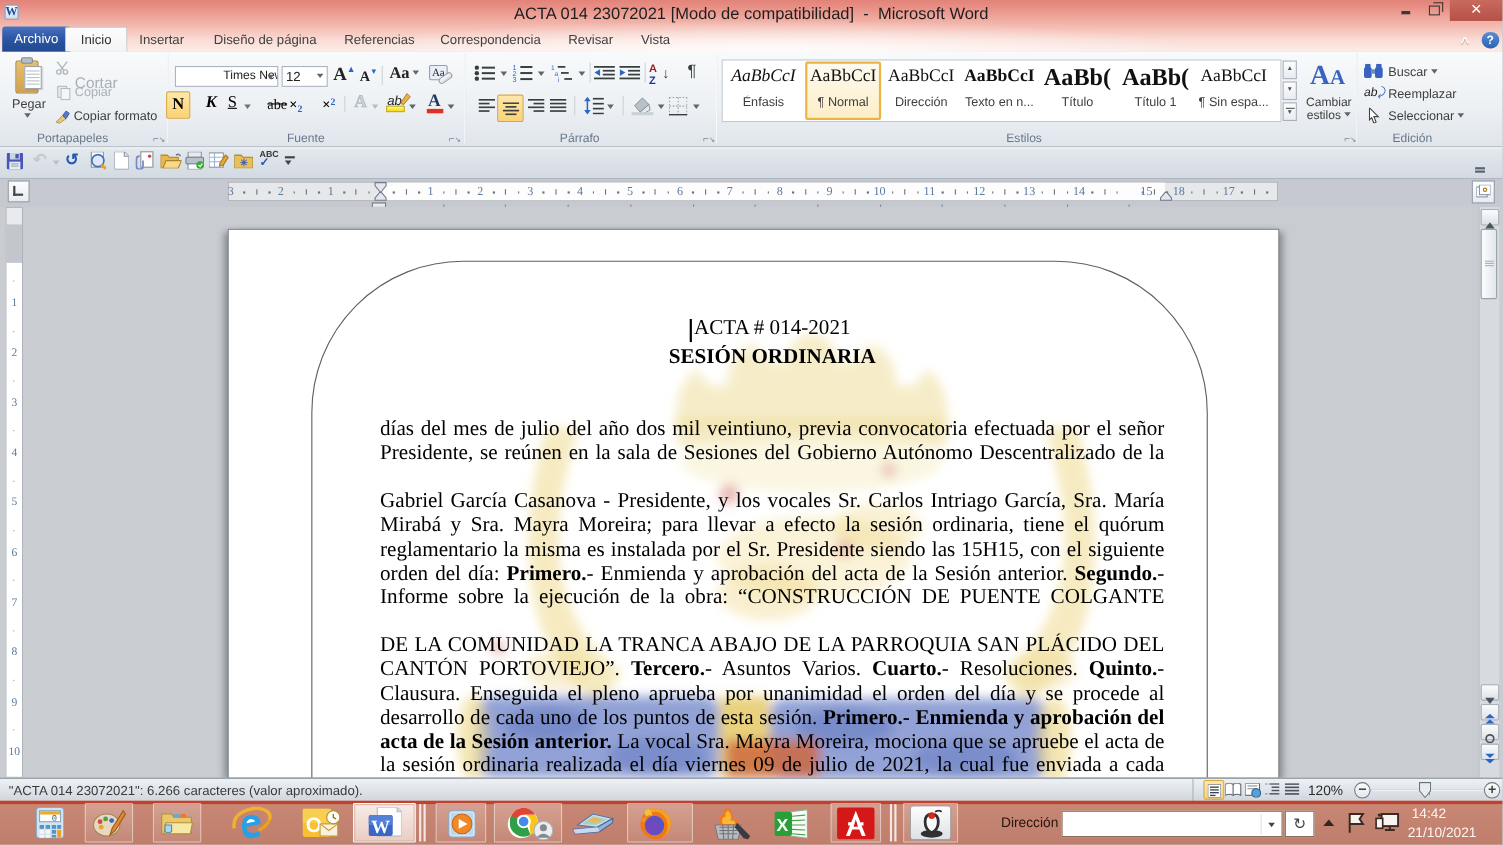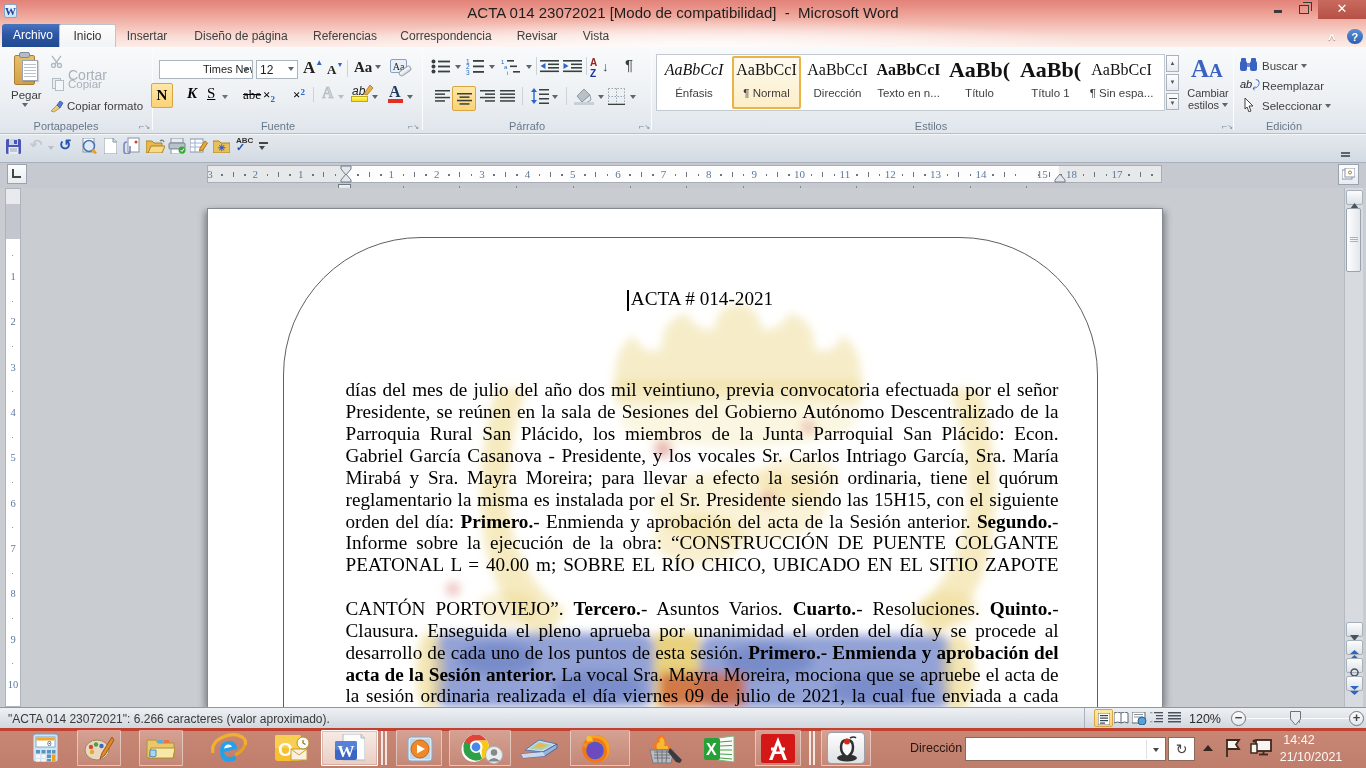--- a/index.html
+++ b/index.html
@@ -541,30 +541,30 @@
         <circle cx="600" cy="218" r="7" fill="#d98880" fill-opacity="0.45"></circle>
       </g>
       <defs>
           <filter id="wb" x="-30%" y="-30%" width="160%" height="160%">
             <feGaussianBlur stdDeviation="5"></feGaussianBlur>
           </filter>
         </defs>
     </svg>
     <div id="pborder"></div>
     <div class="tl" style="top:79.4px; text-align:center; font-weight:normal;">ACTA # 014-2021</div>
+    <div class="tl" style="top:104.6px; text-align:center; font-weight:bold;">SESIÓN ORDINARIA</div>
     <div style="position:absolute; left:419px; top:81px; width:1.5px; height:21px; background:#000;"></div>
     <div class="tl tj" style="top:170.45px;">días del mes de julio del año dos mil veintiuno, previa convocatoria efectuada por el señor</div>
     <div class="tl tj" style="top:192.30px;">Presidente, se reúnen en la sala de Sesiones del Gobierno Autónomo Descentralizado de la</div>
-    <div class="tl tj" style="top:214.15px;">Parroquia Rural San Plácido, los miembros de la Junta Parroquial San Plácido: Econ.</div>
     <div class="tl tj" style="top:236.00px;">Gabriel García Casanova - Presidente, y los vocales Sr. Carlos Intriago García, Sra. María</div>
     <div class="tl tj" style="top:257.85px;">Mirabá y Sra. Mayra Moreira; para llevar a efecto la sesión ordinaria, tiene el quórum</div>
     <div class="tl tj" style="top:279.70px;">reglamentario la misma es instalada por el Sr. Presidente siendo las 15H15, con el siguiente</div>
     <div class="tl tj" style="top:301.55px;">orden del día: <b>Primero.</b>- Enmienda y aprobación del acta de la Sesión anterior. <b>Segundo.</b>-</div>
     <div class="tl tj" style="top:323.40px;">Informe sobre la ejecución de la obra: “CONSTRUCCIÓN DE PUENTE COLGANTE</div>
-    <div class="tl tj" style="top:345.25px;">PEATONAL L = 40.00 m; SOBRE EL RÍO CHICO, UBICADO EN EL SITIO ZAPOTE</div>
+    <div class="tl tj" style="top:367.10px;">DE LA COMUNIDAD LA TRANCA ABAJO DE LA PARROQUIA SAN PLÁCIDO DEL</div>
     <div class="tl tj" style="top:388.95px;">CANTÓN PORTOVIEJO”. <b>Tercero.</b>- Asuntos Varios. <b>Cuarto.</b>- Resoluciones. <b>Quinto.</b>-</div>
     <div class="tl tj" style="top:410.80px;">Clausura. Enseguida el pleno aprueba por unanimidad el orden del día y se procede al</div>
     <div class="tl tj" style="top:432.65px;">desarrollo de cada uno de los puntos de esta sesión. <b>Primero.- Enmienda y aprobación del</b></div>
     <div class="tl tj" style="top:454.50px;"><b>acta de la Sesión anterior.</b> La vocal Sra. Mayra Moreira, mociona que se apruebe el acta de</div>
     <div class="tl tj" style="top:476.35px;">la sesión ordinaria realizada el día viernes 09 de julio de 2021, la cual fue enviada a cada</div>
   </div>
   <div class="abs" style="left:1344px;top:0px;width:19px;height:519px;background:#d7dadf;border-left:1px solid #b4bac1;"></div>
   <div class="abs sbtn" style="left:1346px;top:2px;"><svg width="9" height="6">
         <path d="M4.5 0 L9 6 L0 6 Z" fill="#4a545e"></path>
       </svg></div>

